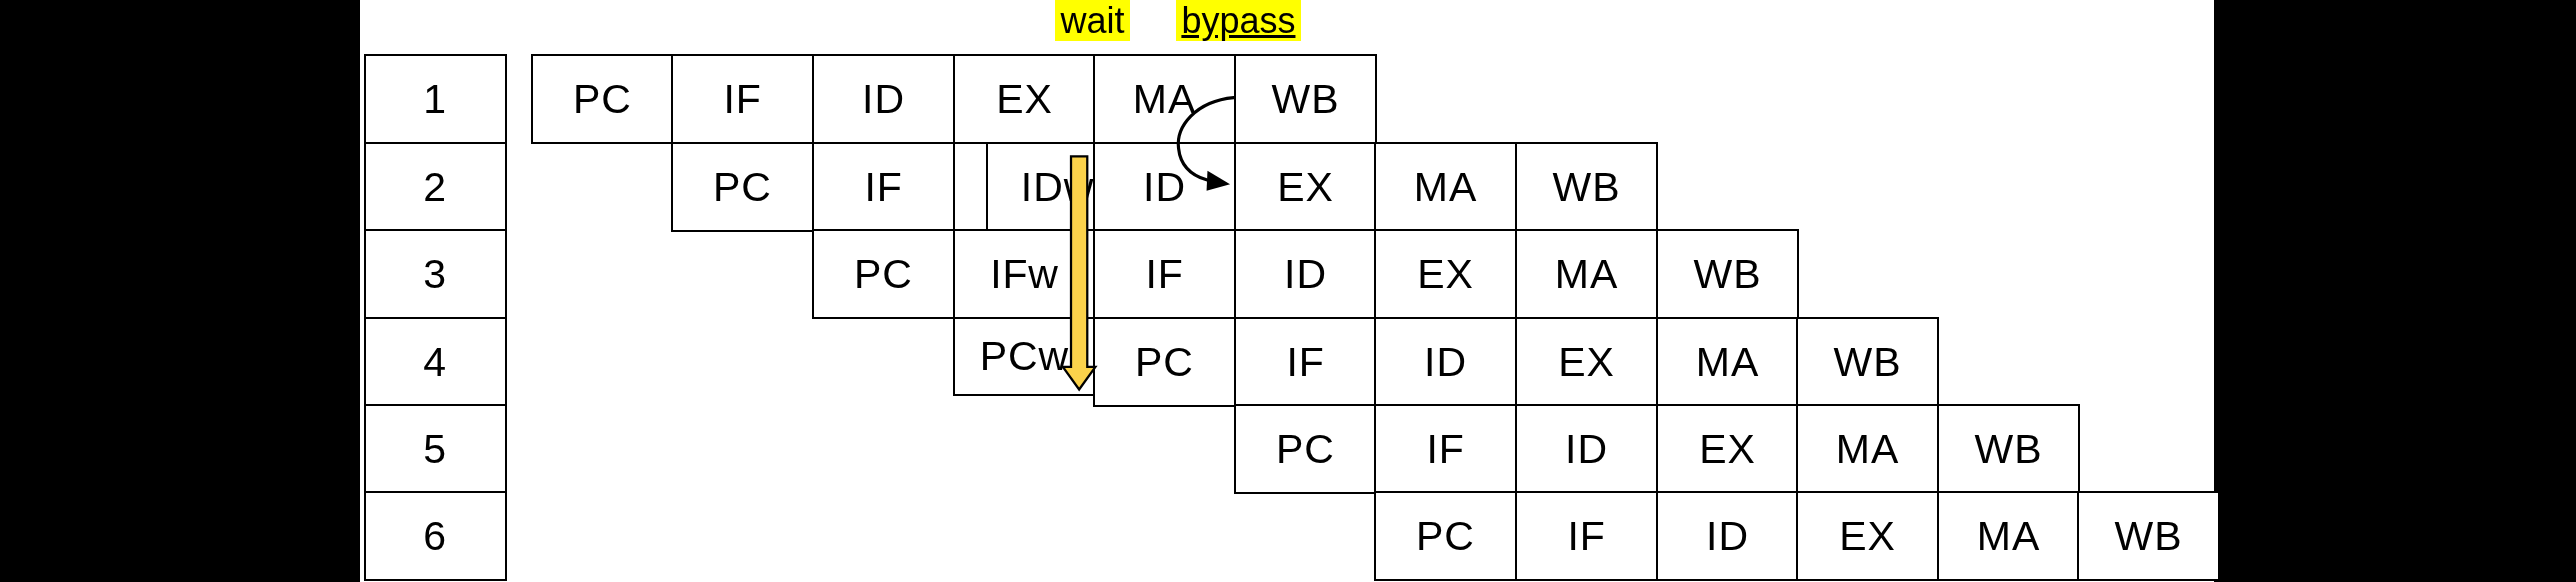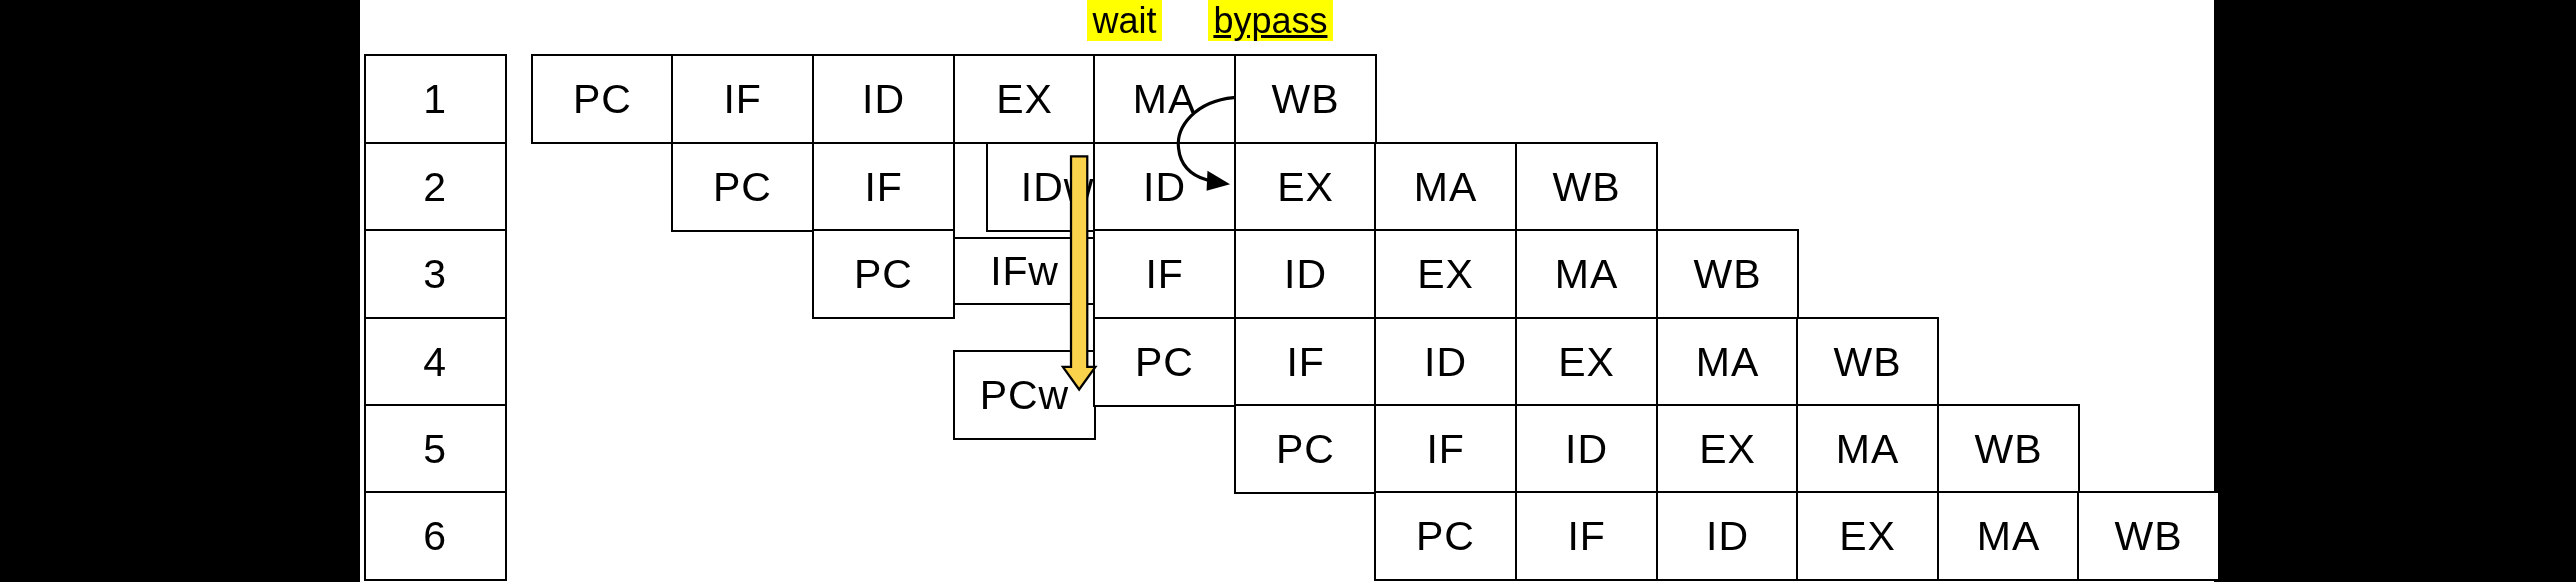--- a/index.html
+++ b/index.html
@@ -25,21 +25,20 @@
   .hl-label {
     position: absolute;
     top: 0;
     height: 41px;
     line-height: 41px;
     padding: 0 5.4px;
     font-size: 36px;
     color: #000000;
     background: #FFFF00;
     white-space: nowrap;
-    margin-left: 32px;
   }
   .cell {
     position: absolute;
     box-sizing: border-box;
     border: 2.7px solid #000000;
     background: #ffffff;
     display: flex;
     align-items: center;
     justify-content: center;
     font-size: 41px;
@@ -75,28 +74,28 @@
       <div class="cell" style="left: 3.6px; top: 142px; width: 143px; height: 90px;">2</div>
       <div class="cell" style="left: 311px; top: 142px; width: 143px; height: 90px;">PC</div>
       <div class="cell" style="left: 452px; top: 142px; width: 143px; height: 90px;">IF</div>
       <div class="cell" style="left: 593px; top: 142px; width: 143px; height: 90px; margin-left: 33px;">IDw</div>
       <div class="cell" style="left: 733px; top: 142px; width: 143px; height: 90px;">ID</div>
       <div class="cell" style="left: 874px; top: 142px; width: 143px; height: 90px;">EX</div>
       <div class="cell" style="left: 1014px; top: 142px; width: 143px; height: 90px;">MA</div>
       <div class="cell" style="left: 1155px; top: 142px; width: 143px; height: 90px;">WB</div>
       <div class="cell" style="left: 3.6px; top: 229px; width: 143px; height: 90px;">3</div>
       <div class="cell" style="left: 452px; top: 229px; width: 143px; height: 90px;">PC</div>
-      <div class="cell" style="left: 593px; top: 229px; width: 143px; height: 68px; margin-top: 8px;">IFw</div>
+      <div class="cell" style="left: 593px; top: 229px; width: 143px; height: 90px;">IFw</div>
       <div class="cell" style="left: 733px; top: 229px; width: 143px; height: 90px;">IF</div>
       <div class="cell" style="left: 874px; top: 229px; width: 143px; height: 90px;">ID</div>
       <div class="cell" style="left: 1014px; top: 229px; width: 143px; height: 90px;">EX</div>
       <div class="cell" style="left: 1155px; top: 229px; width: 143px; height: 90px;">MA</div>
       <div class="cell" style="left: 1296px; top: 229px; width: 143px; height: 90px;">WB</div>
       <div class="cell" style="left: 3.6px; top: 317px; width: 143px; height: 90px;">4</div>
-      <div class="cell" style="left: 593px; top: 317px; width: 143px; height: 90px; margin-top: 33px;">PCw</div>
+      <div class="cell" style="left: 593px; top: 317px; width: 143px; height: 79px;">PCw</div>
       <div class="cell" style="left: 733px; top: 317px; width: 143px; height: 90px;">PC</div>
       <div class="cell" style="left: 874px; top: 317px; width: 143px; height: 90px;">IF</div>
       <div class="cell" style="left: 1014px; top: 317px; width: 143px; height: 90px;">ID</div>
       <div class="cell" style="left: 1155px; top: 317px; width: 143px; height: 90px;">EX</div>
       <div class="cell" style="left: 1296px; top: 317px; width: 143px; height: 90px;">MA</div>
       <div class="cell" style="left: 1436px; top: 317px; width: 143px; height: 90px;">WB</div>
       <div class="cell" style="left: 3.6px; top: 404px; width: 143px; height: 90px;">5</div>
       <div class="cell" style="left: 874px; top: 404px; width: 143px; height: 90px;">PC</div>
       <div class="cell" style="left: 1014px; top: 404px; width: 143px; height: 90px;">IF</div>
       <div class="cell" style="left: 1155px; top: 404px; width: 143px; height: 90px;">ID</div>

